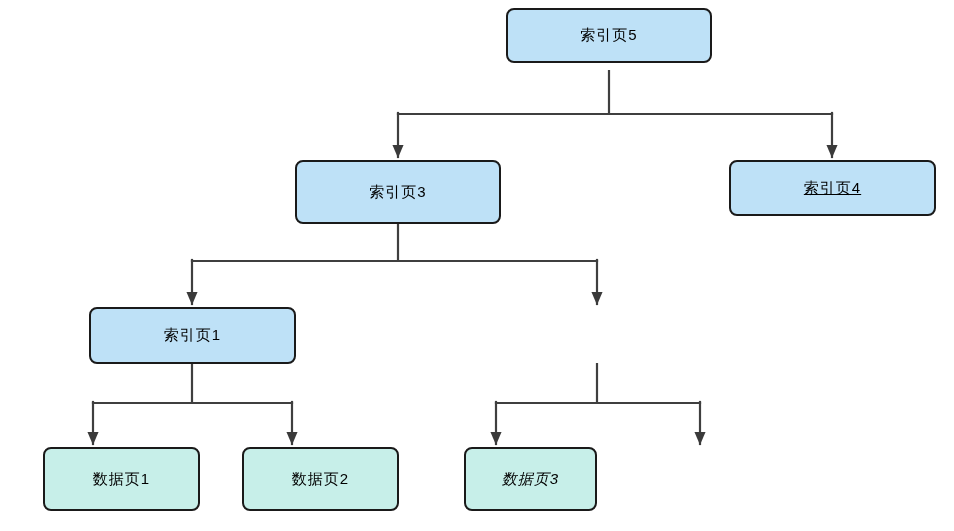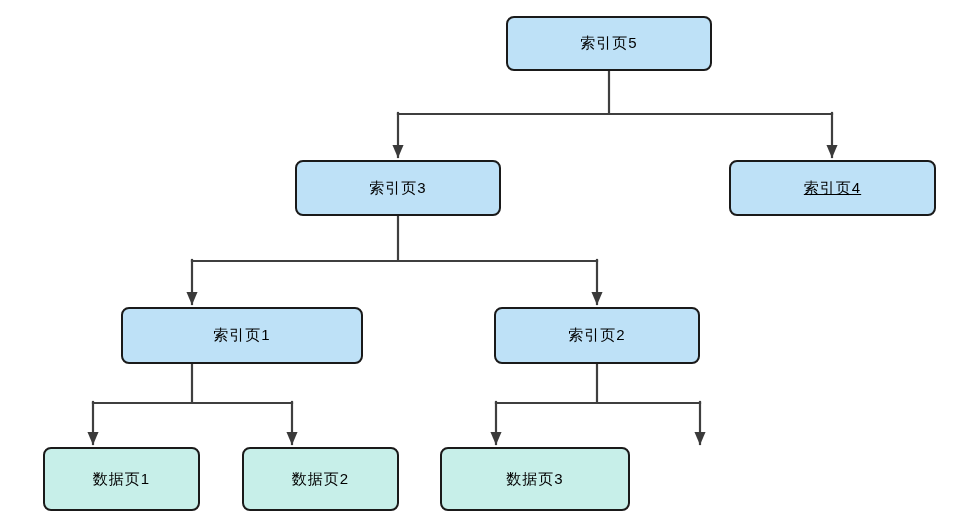--- a/index.html
+++ b/index.html
@@ -36,28 +36,28 @@
     align-items:center;
     justify-content:center;
     font-size:15px;
     color:var(--text);
     letter-spacing:1px;
   }
   .node-index{background:var(--index-fill);}
   .node-data{background:var(--data-fill);margin-left:28px;}
 
   
-  #n-index5{left:506px;top:16px;width:206px;height:55px;}
-  #n-index3{left:295px;top:160px;width:206px;height:56px;}
+  #n-index5{left:506px;top:8px;width:206px;height:55px;}
+  #n-index3{left:295px;top:160px;width:206px;height:64px;}
   #n-index4{left:729px;top:160px;width:207px;height:56px;text-decoration:underline;}
-  #n-index1{left:89px;top:307px;width:242px;height:57px;margin-left:32px;}
+  #n-index1{left:89px;top:307px;width:207px;height:57px;}
   #n-index2{left:494px;top:307px;width:206px;height:57px;}
   #n-data1{left:15px;top:447px;width:157px;height:64px;}
   #n-data2{left:214px;top:447px;width:157px;height:64px;justify-content:center;}
-  #n-data3{left:412px;top:447px;width:190px;height:64px;}
+  #n-data3{left:436px;top:447px;width:133px;height:64px;font-style:italic;}
   #n-data4{left:622px;top:447px;width:157px;height:64px;}
 </style>
 </head>
 <body>
 
 <div class="canvas">
 
   <svg class="edges" viewBox="0 0 954 531" xmlns="http://www.w3.org/2000/svg" aria-hidden="true">
     <defs>
       <marker id="arrow" viewBox="0 0 14 12" refX="13" refY="6" markerWidth="13" markerHeight="12" markerUnits="userSpaceOnUse" orient="auto">
@@ -89,23 +89,20 @@
   </div>
   <div id="n-index3" class="node node-index">
     <span>索引页3</span>
   </div>
   <div id="n-index4" class="node node-index">
     <span>索引页4</span>
   </div>
   <div id="n-index1" class="node node-index">
     <span>索引页1</span>
   </div>
-  <div id="n-index2" class="node node-index">
-    <span>索引页2</span>
-  </div>
   <div id="n-data1" class="node node-data">
     <span>数据页1</span>
   </div>
   <div id="n-data2" class="node node-data">
     <span>数据页2</span>
   </div>
   <div id="n-data3" class="node node-data">
     <span>数据页3</span>
   </div>
 

